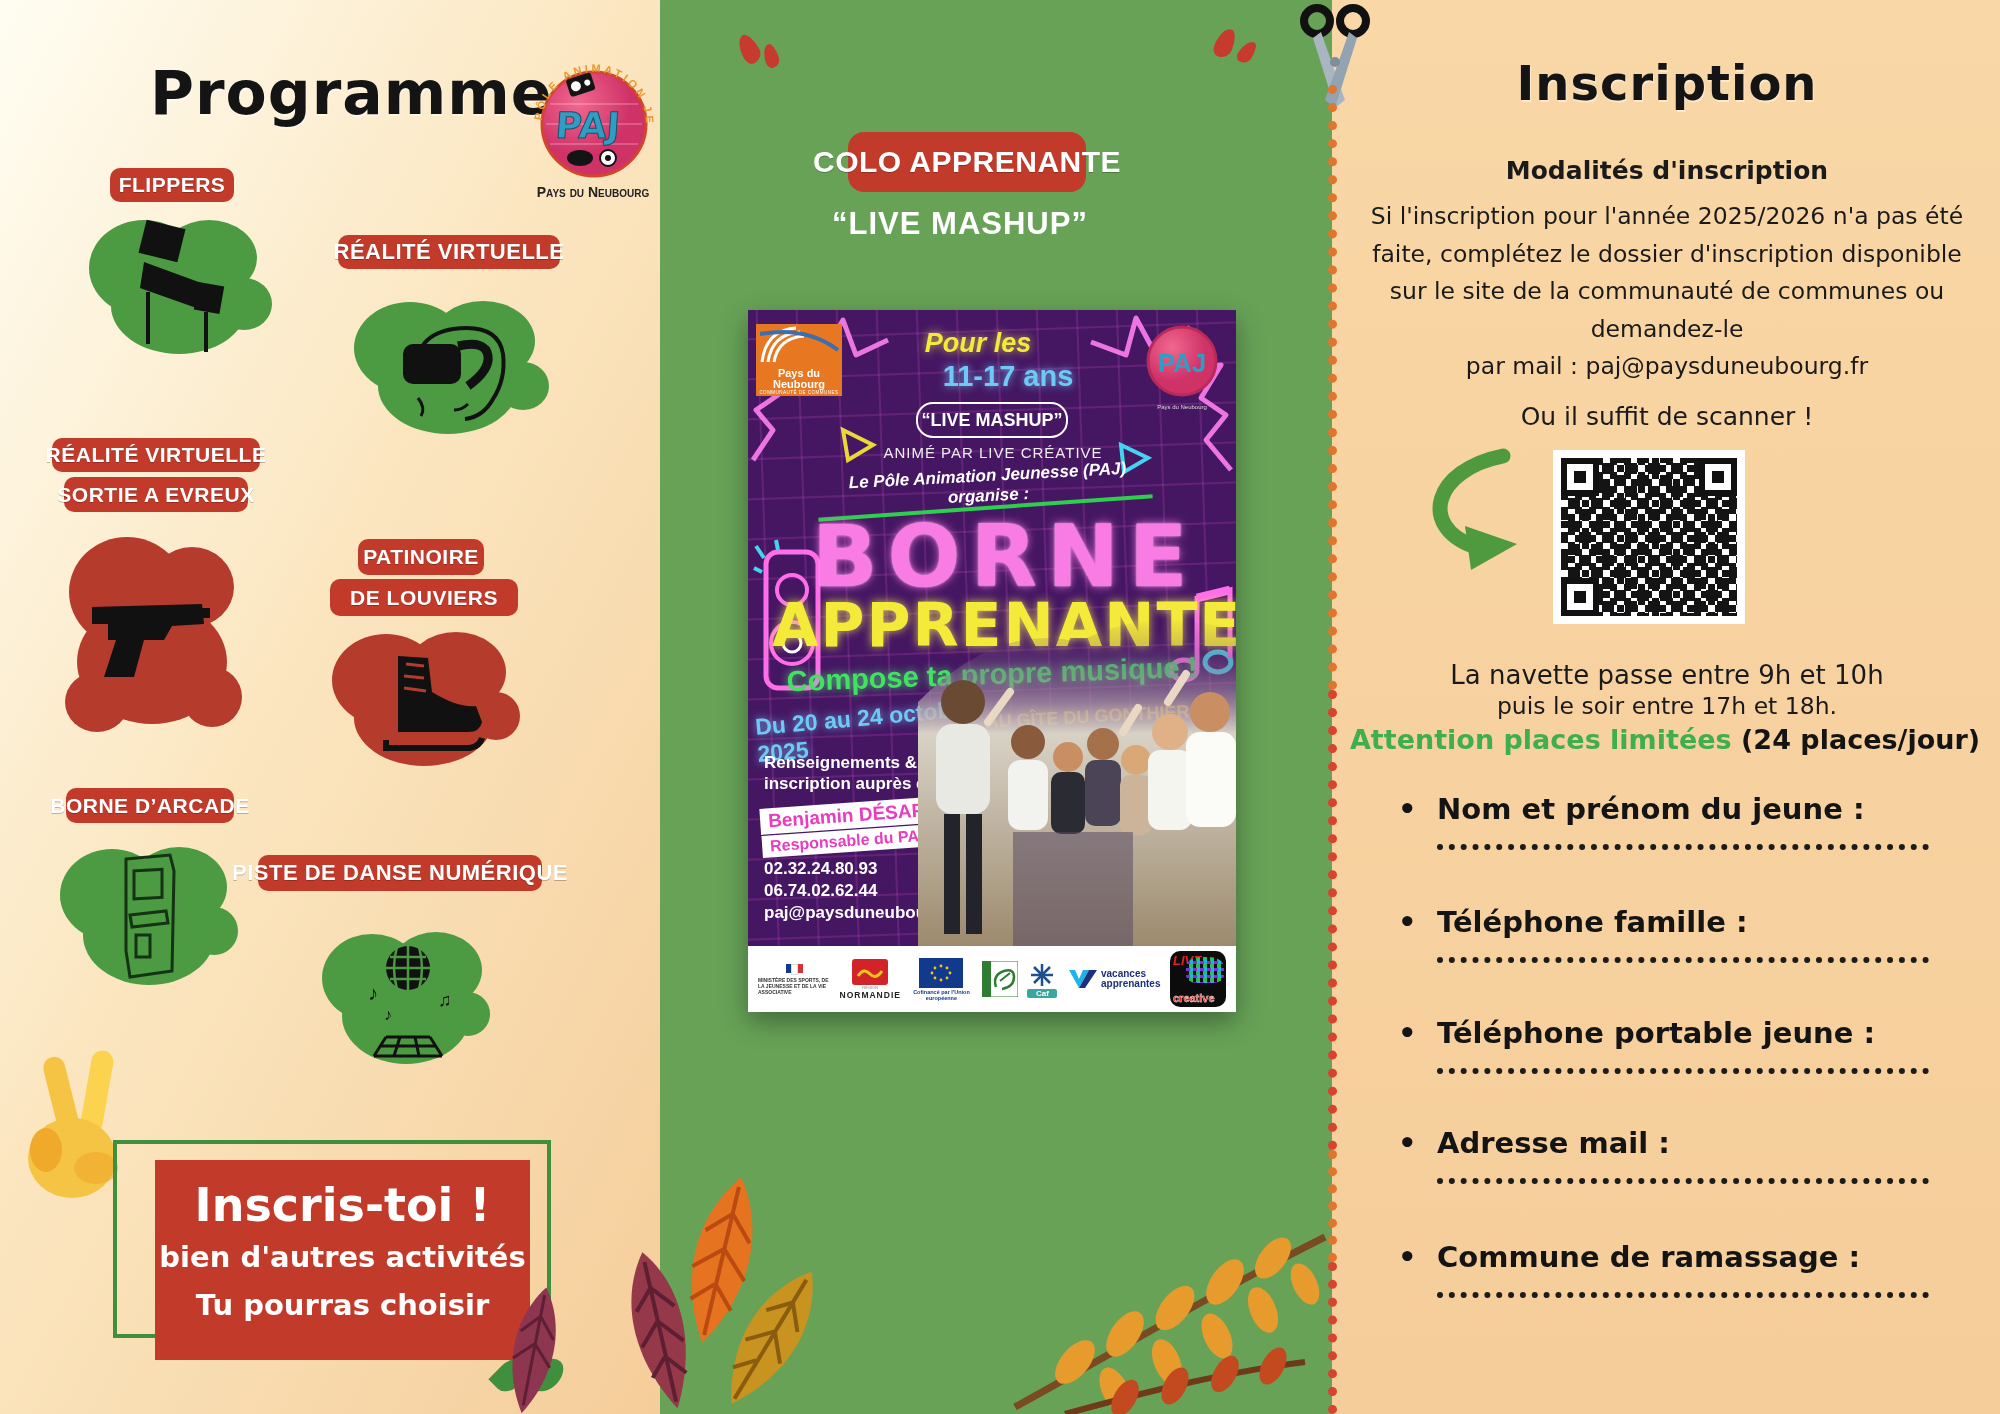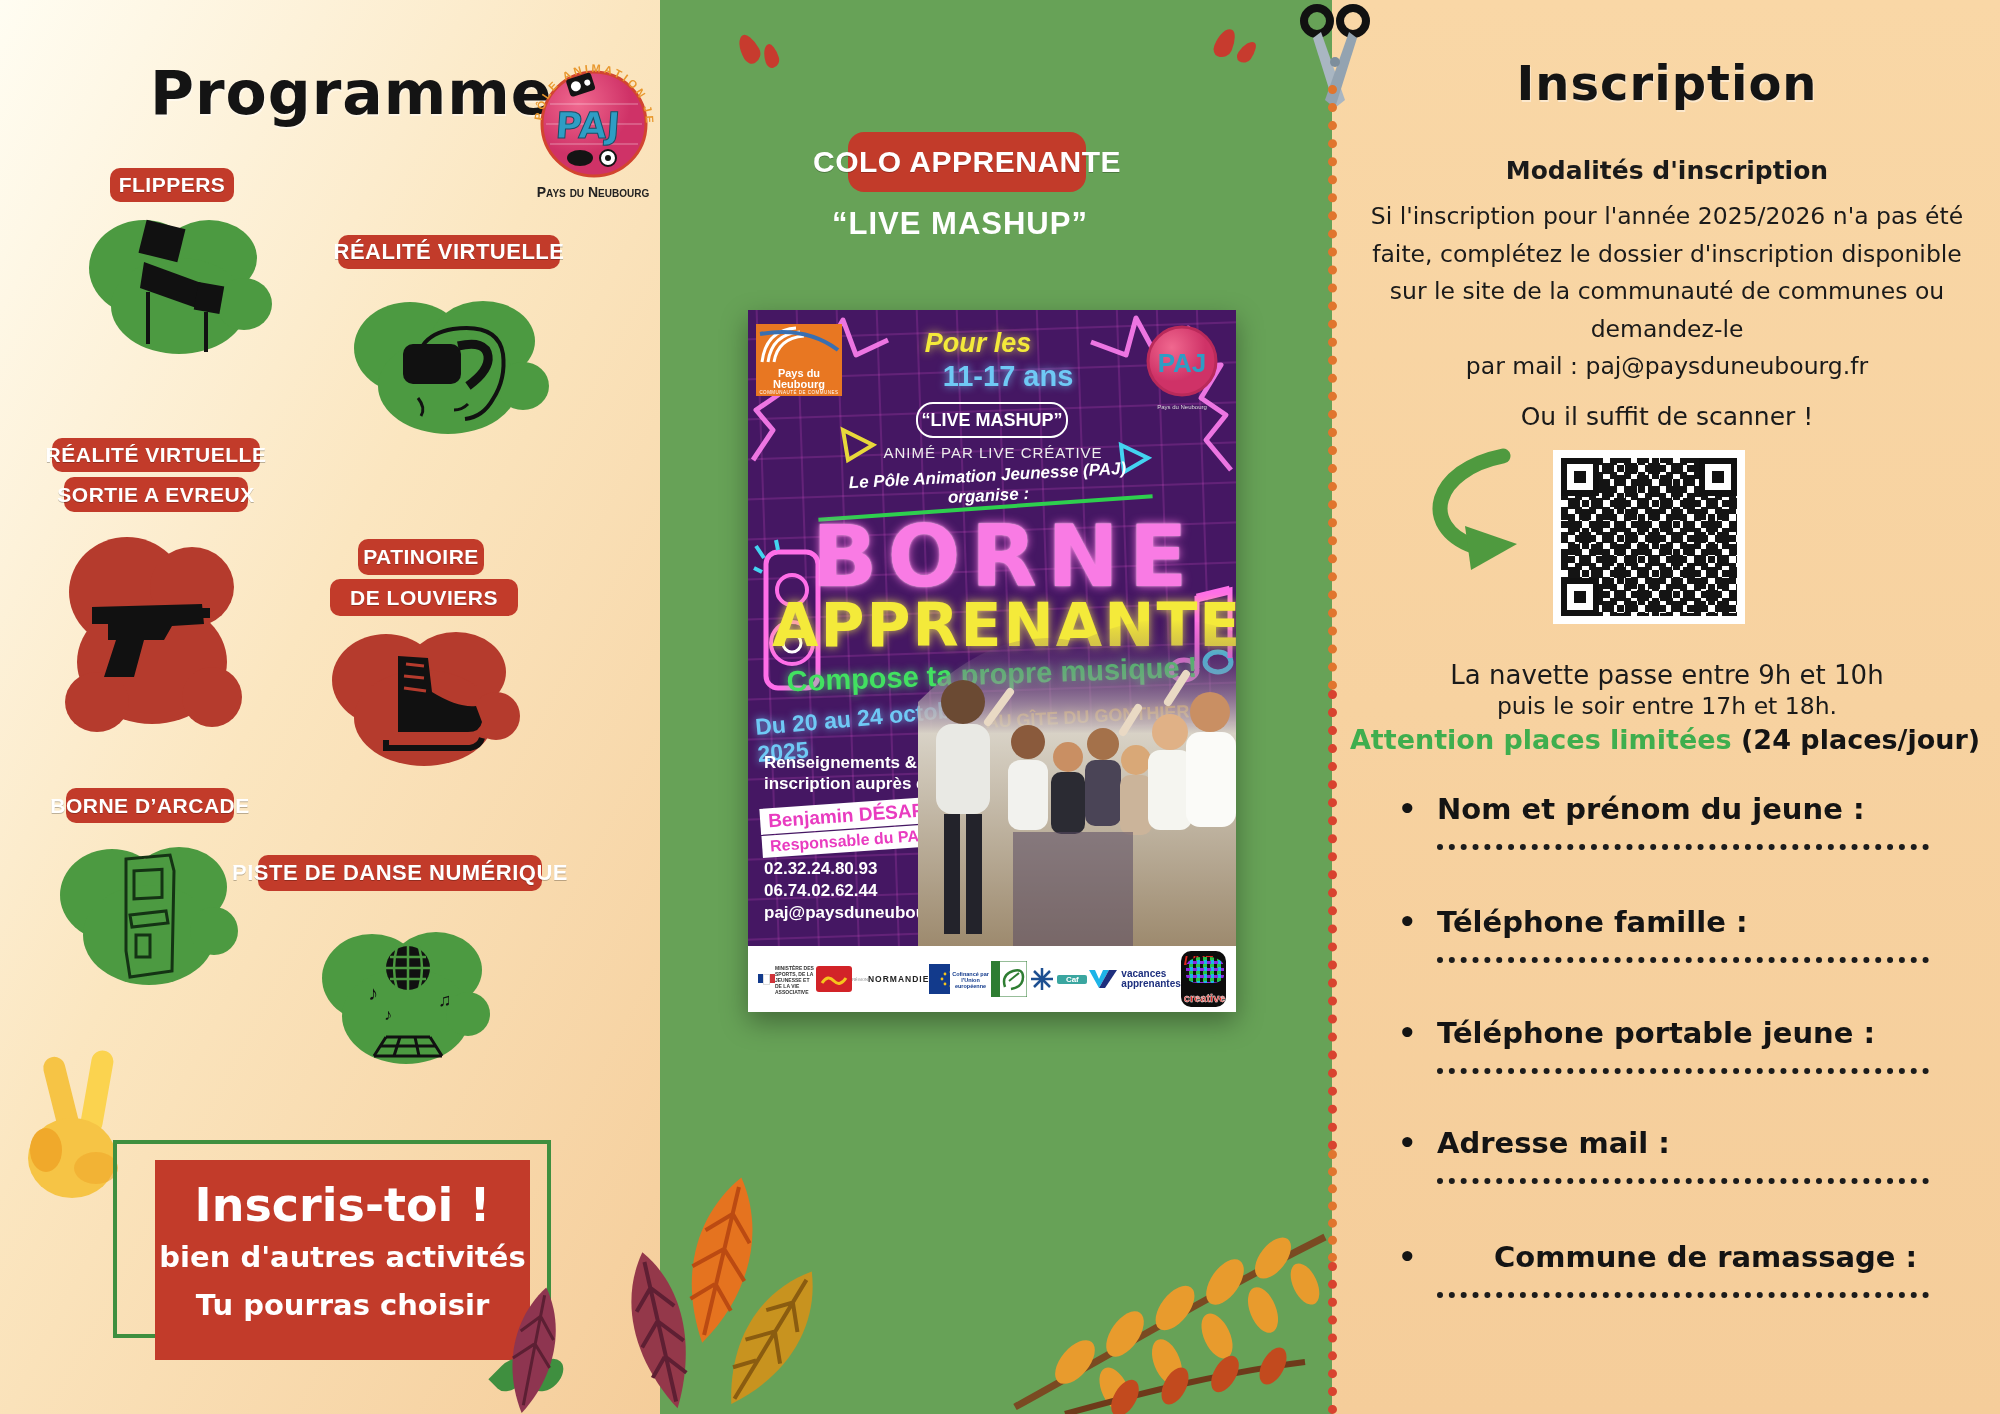--- a/index.html
+++ b/index.html
@@ -28,21 +28,21 @@
     background-size:40px 40px;transform:rotate(-2deg);}
   .neon-pink{color:#f97be4;text-shadow:0 0 10px rgba(255,120,230,.9),0 0 2px #fff;}
   .neon-yellow{color:#f4ea3a;text-shadow:0 0 10px rgba(250,240,80,.8);}
   .neon-green{color:#42e161;text-shadow:0 0 8px rgba(80,250,120,.8);}
   .neon-blue{color:#6fc9f5;text-shadow:0 0 8px rgba(120,210,255,.8);}
   .neon-orange{color:#f2a61b;text-shadow:0 0 8px rgba(255,190,60,.8);}
   .chip{position:absolute;background:#fff;color:#e93cc0;font-weight:800;
     padding:2px 8px;transform:rotate(-4deg);white-space:nowrap;}
   .pstrip{position:absolute;left:0;bottom:0;width:488px;height:66px;background:#fff;
     display:flex;align-items:center;justify-content:space-between;padding:0 10px;box-sizing:border-box;}
-  .plogo{display:flex;flex-direction:row;align-items:center;justify-content:space-between;text-align:center;}
+  .plogo{display:flex;flex-direction:column;align-items:center;justify-content:space-between;text-align:center;}
   
   .rp-text{font-family:"DejaVu Sans",sans-serif;color:#1a1a1a;}
   .field-label{font-family:"DejaVu Sans",sans-serif;font-weight:800;color:#141414;}
   .dotline{position:absolute;border-bottom:6px dotted #1c1c1c;}
   .cut-seg{width:0;border-left:9px dotted #e0752e;}
   .gq{position:absolute;width:26px;height:38px;background:#3f8f3f;border-radius:50% 50% 50% 0;transform:rotate(45deg);}
 </style>
 </head>
 <body>
 
@@ -527,15 +527,15 @@
 
   <div class="abs field-label" style="left:1398px;top:1016px;font-size:29px;">•</div>
   <div class="abs field-label" style="left:1437px;top:1016px;font-size:29px;">Téléphone portable jeune :</div>
   <div class="dotline" style="left:1437px;top:1042px;width:492px;height:26px;"></div>
 
   <div class="abs field-label" style="left:1398px;top:1126px;font-size:29px;">•</div>
   <div class="abs field-label" style="left:1437px;top:1126px;font-size:29px;">Adresse mail :</div>
   <div class="dotline" style="left:1437px;top:1152px;width:492px;height:26px;"></div>
 
   <div class="abs field-label" style="left:1398px;top:1240px;font-size:29px;">•</div>
-  <div class="abs field-label" style="left:1494px;top:1240px;font-size:29px;">Commune de ramassage  :</div>
+  <div class="abs field-label" style="left:1437px;top:1240px;font-size:29px;">Commune de ramassage  :</div>
   <div class="dotline" style="left:1437px;top:1266px;width:492px;height:26px;"></div>
 </div>
 
 </body></html>

